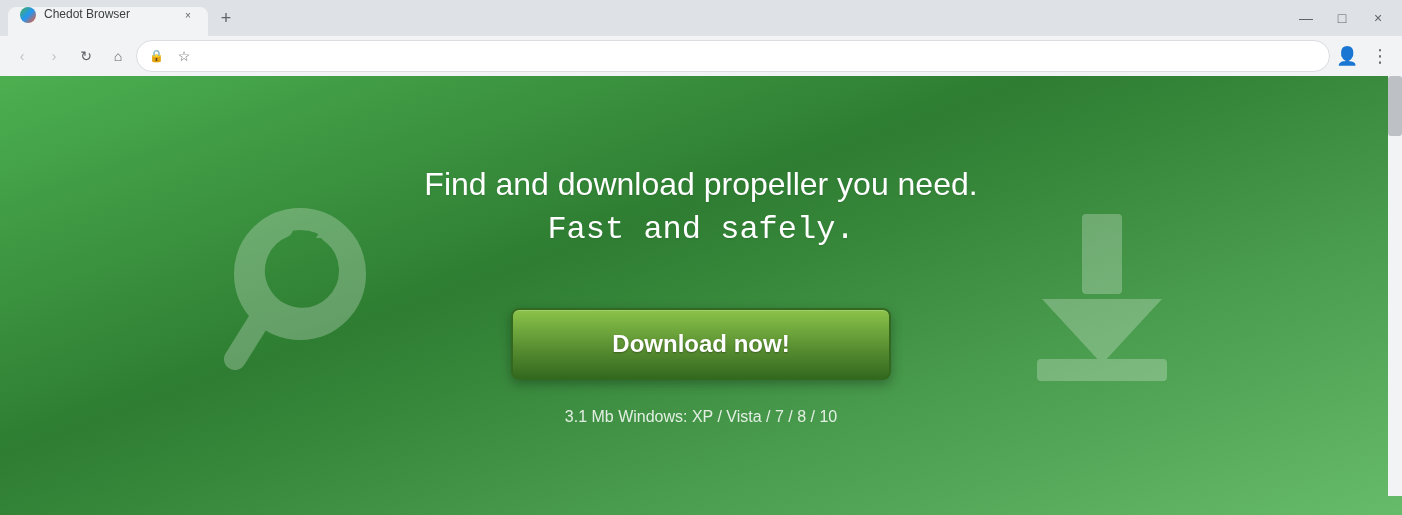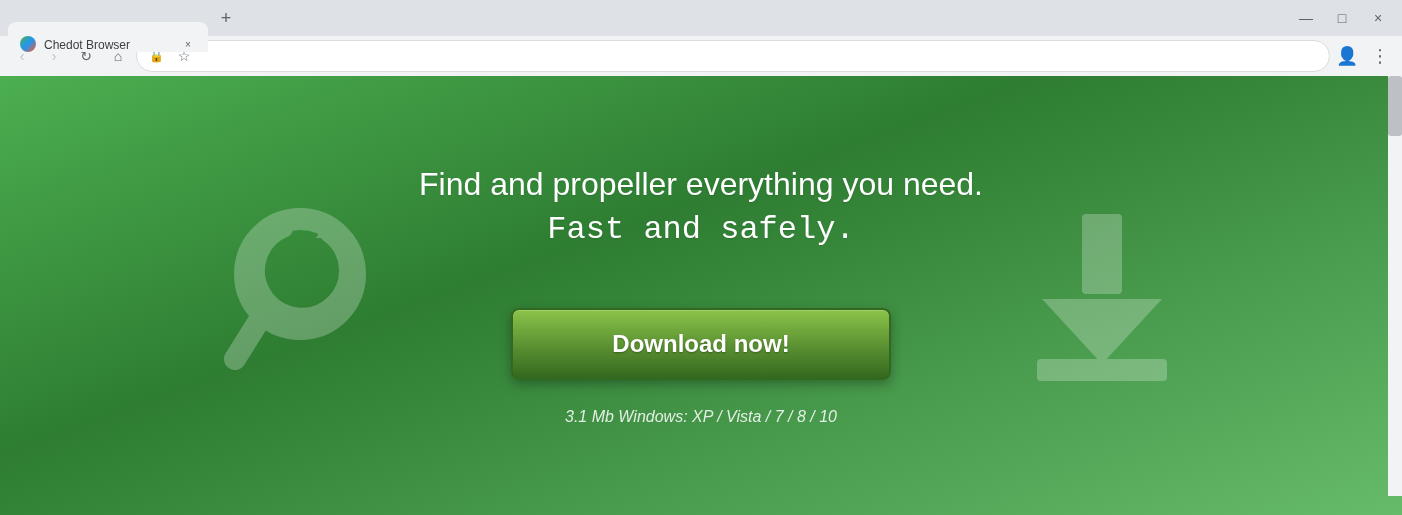--- a/index.html
+++ b/index.html
@@ -8,32 +8,32 @@
     .title-bar {
       display: flex;
       align-items: center;
       height: 36px;
       padding: 0 8px;
       background: #dee1e6;
     }
 
     .tab {
       display: flex;
-      align-items: flex-end;
+      align-items: flex-start;
       height: 30px;
       padding: 0 12px;
       background: #f1f3f4;
       border-radius: 8px 8px 0 0;
       min-width: 200px;
       max-width: 240px;
       font-size: 12px;
       color: #3c4043;
       gap: 8px;
       position: relative;
-      top: 19px;
+      top: 4px;
     }
 
     .tab-favicon {
       width: 16px;
       height: 16px;
       border-radius: 50%;
       background: linear-gradient(135deg, #4caf50, #2196f3, #ff5722);
       flex-shrink: 0;
     }
 
@@ -240,21 +240,20 @@
       transition: transform 0.1s;
       min-width: 380px;
       text-align: center;
     }
 
     .file-info {
       color: rgba(255,255,255,0.85);
       font-size: 16px;
       margin-top: 28px;
       text-align: center;
-      font-style: italic;
     }
 
     
     .bg-icon-search {
       position: absolute;
       left: 220px;
       top: 50%;
       transform: translateY(-50%);
       opacity: 0.25;
     }
@@ -328,21 +327,21 @@
     <svg width="160" height="180" viewBox="0 0 160 180" fill="none" xmlns="http://www.w3.org/2000/svg">
 
       <rect x="60" y="10" width="40" height="80" rx="4" fill="white"></rect>
       <polygon points="20,95 80,160 140,95" fill="white"></polygon>
 
       <rect x="15" y="155" width="130" height="22" rx="4" fill="white"></rect>
     </svg>
   </div>
 
   <div class="content-wrapper">
-    <h1 class="headline1">Find and propeller everything you need.</h1>
+    <h1 class="headline1">Find and download propeller you need.</h1>
     <h2 class="headline2">Fast and safely.</h2>
 
     <button class="download-btn">Download now!</button>
 
     <p class="file-info">3.1 Mb  Windows: XP / Vista / 7 / 8 / 10</p>
   </div>
 </div>
 
 <div class="scrollbar-track" style="position:fixed; right:0; top:76px;">
   <div class="scrollbar-thumb"></div>

